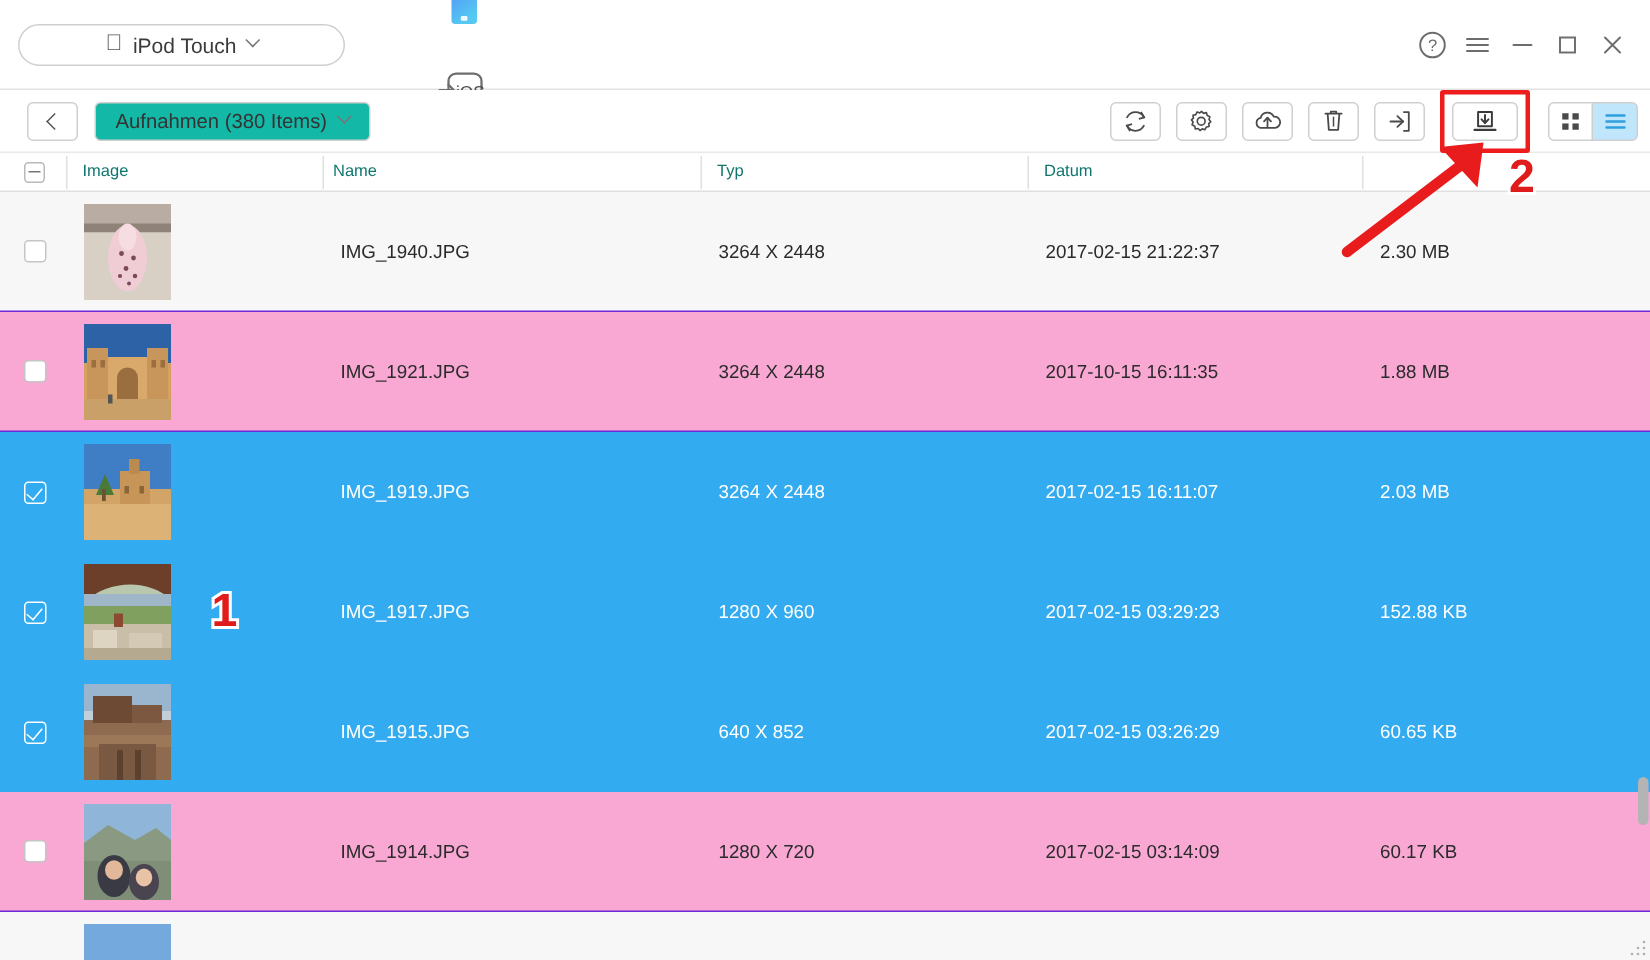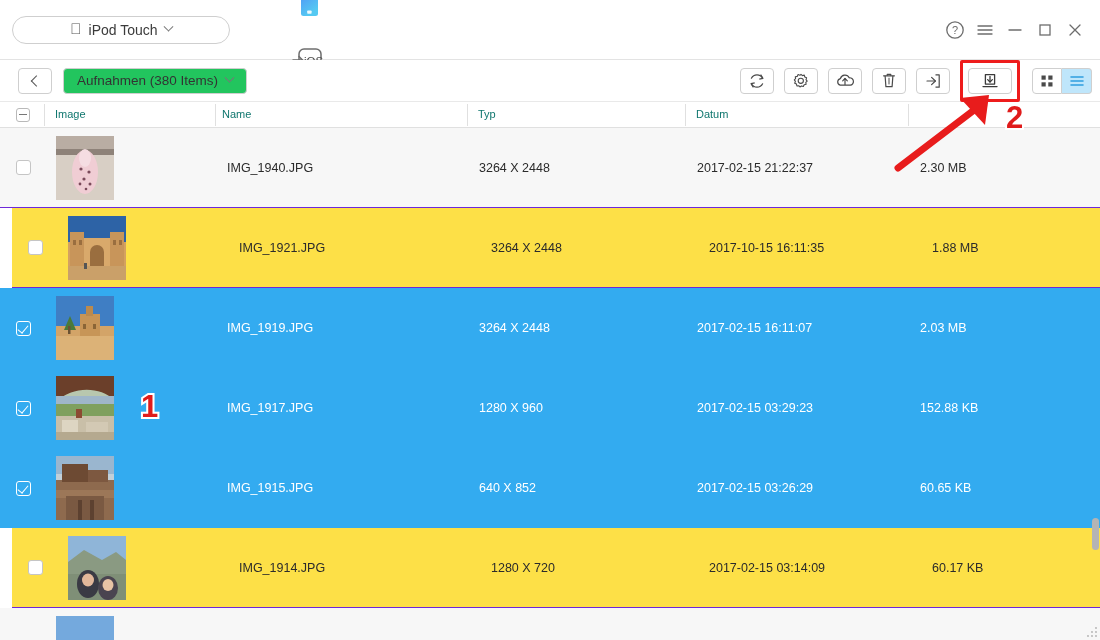--- a/index.html
+++ b/index.html
@@ -101,21 +101,21 @@
     border-left: 1.5px solid #555;
     border-bottom: 1.5px solid #555;
     transform: rotate(45deg) translate(1px,-1px);
   }
   .folder-pill {
     margin-left: 11px;
     height: 26px;
     padding: 0 13px;
     border: 1px solid #cfcfcf;
     border-radius: 4px;
-    background: #22c55e;
+    background: #14b8a6;
     display: flex; align-items: center; gap: 8px;
     cursor: pointer;
     text-align: right;
   }
   .folder-pill .folder-label { font-size: 13.5px; color: #333; }
 
   .action-group {
     position: absolute;
     right: 8px;
     display: flex;
@@ -198,21 +198,21 @@
     background: #fff;
   }
   .row {
     position: relative;
     height: 80px;
     display: flex;
     align-items: center;
     border-bottom: 1px solid #6d28d9;
   }
   .row.alt  { background: #f7f7f7; }
-  .row.plain{ background: #fde047; margin-left: 12px; }
+  .row.plain{ background: #f9a8d4; }
   .row.sel  { background: #33abf0; border-bottom: none; padding-left: 23px; }
 
   .row-check {
     position: absolute;
     left: 16px;
     width: 15px; height: 15px;
     border: 1px solid #c5c5c5;
     border-radius: 3px;
     background: #fff;
     cursor: pointer;

